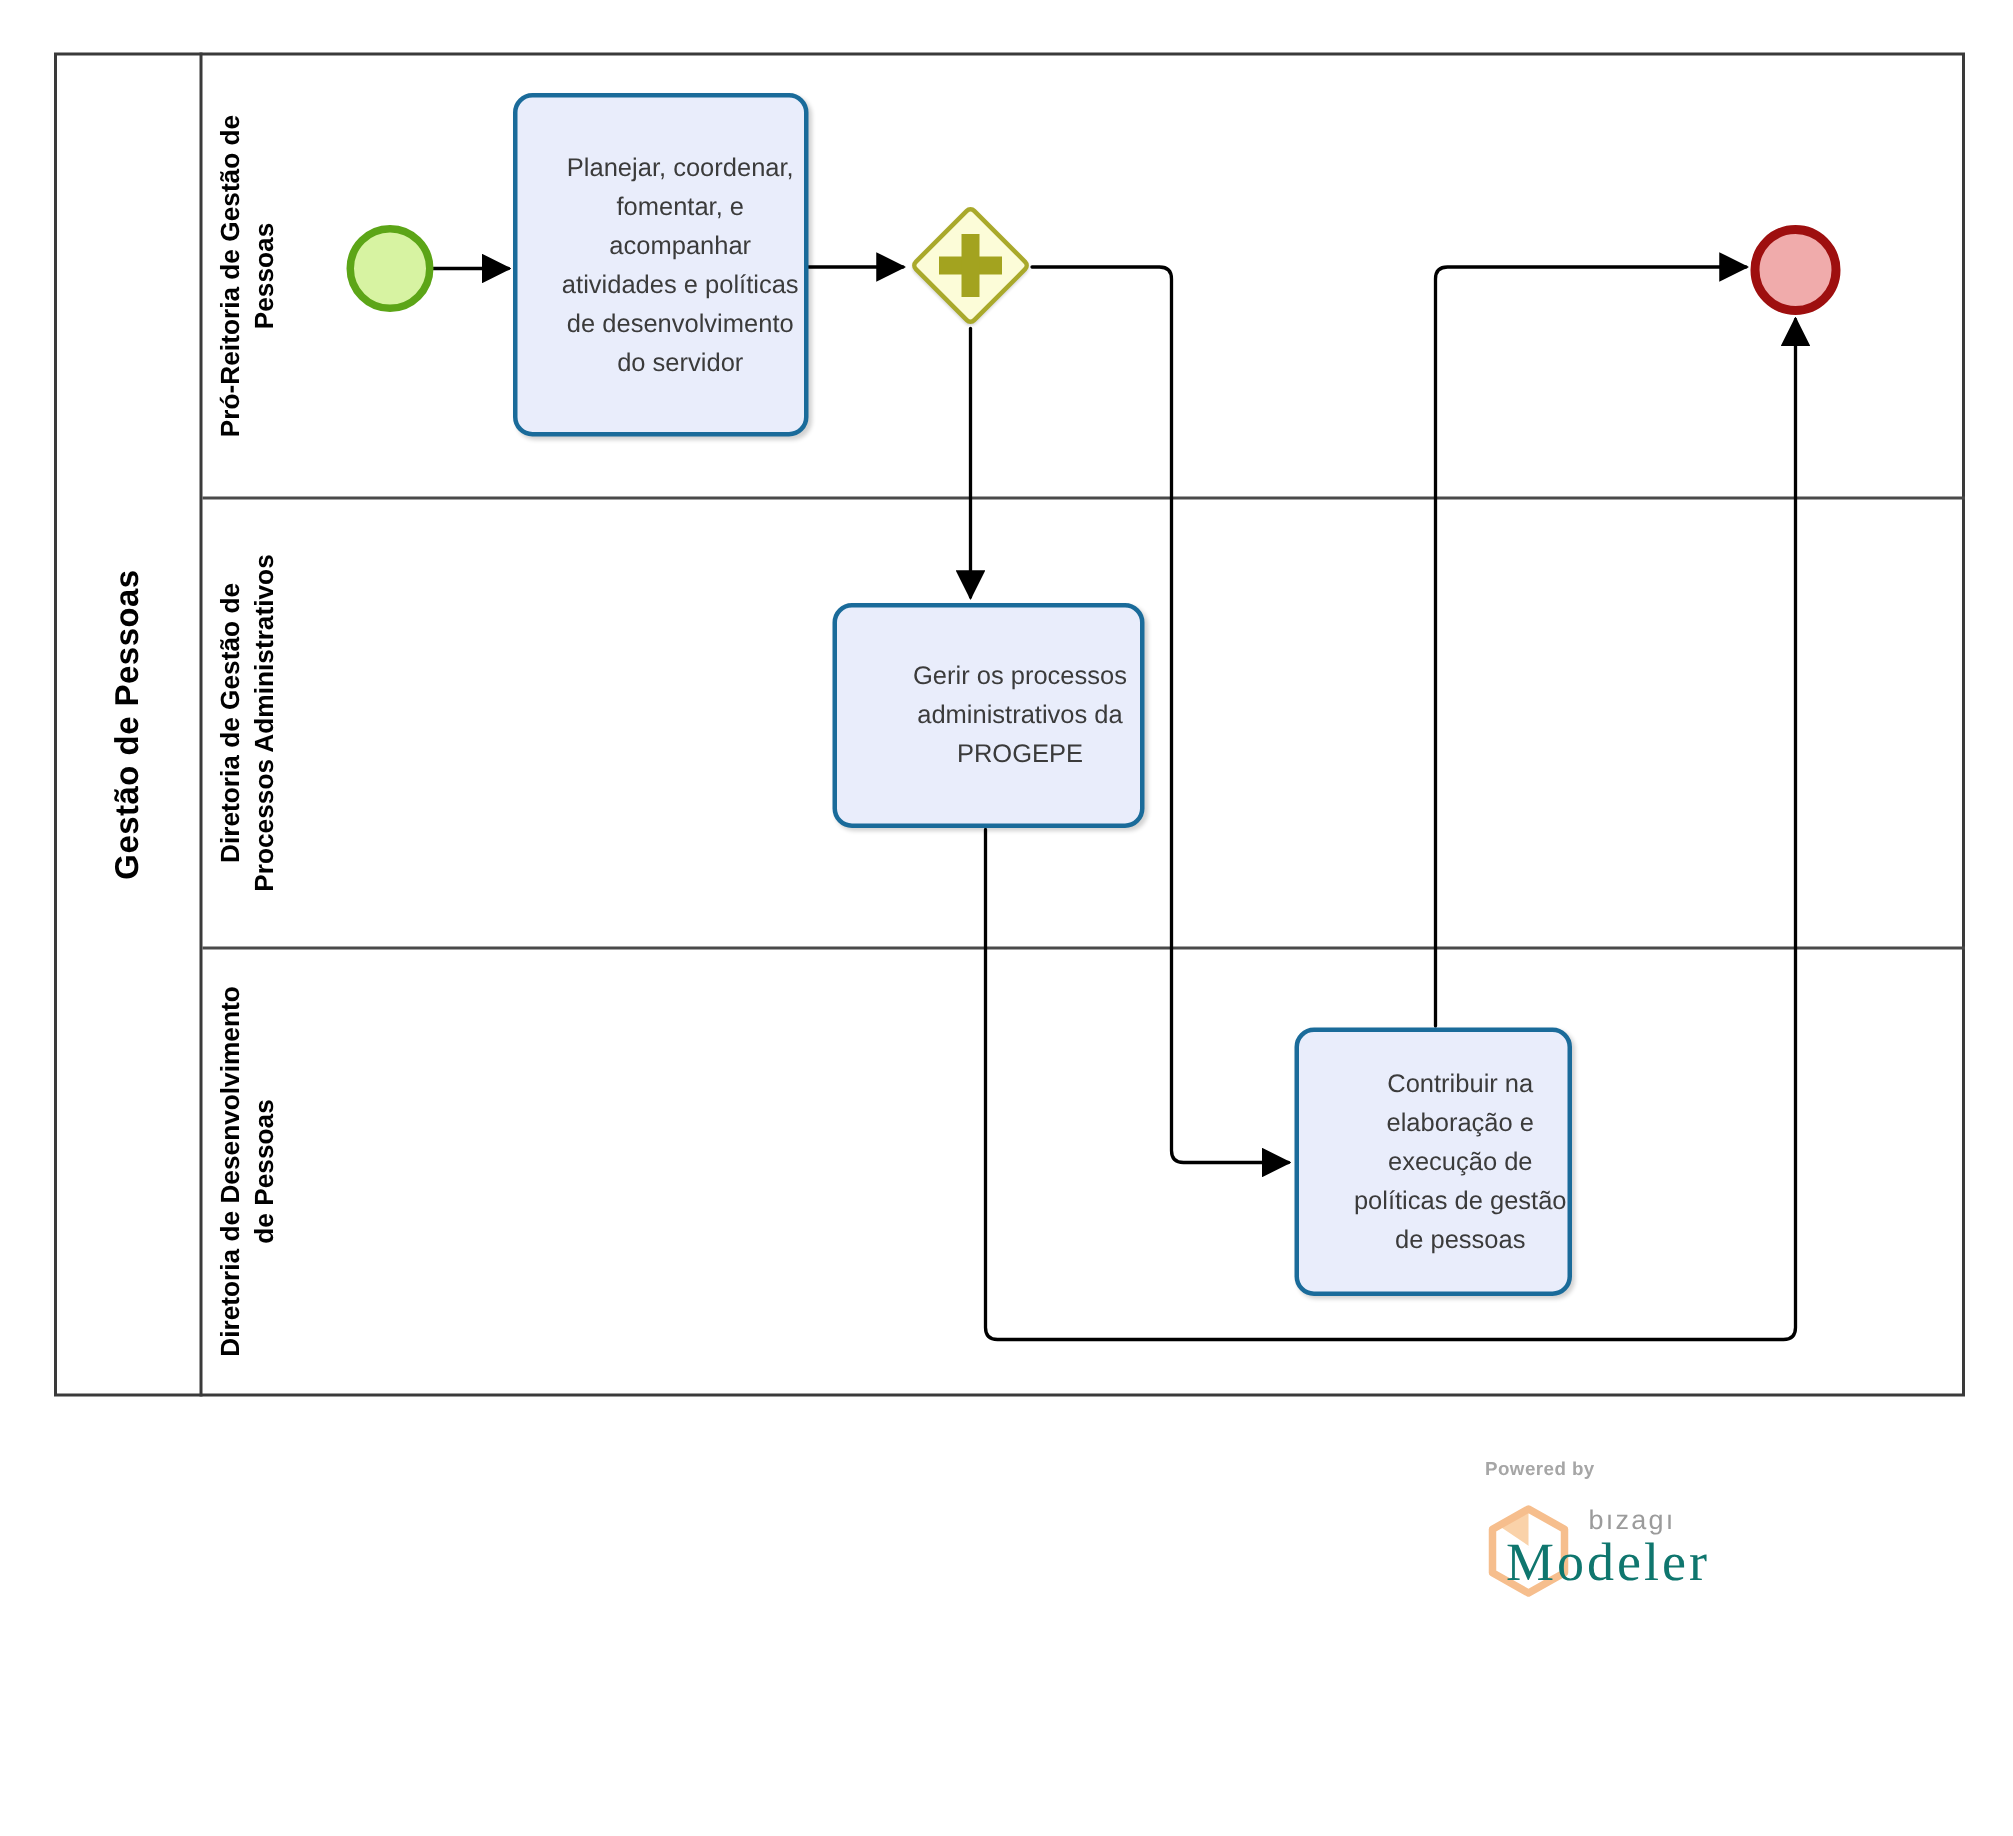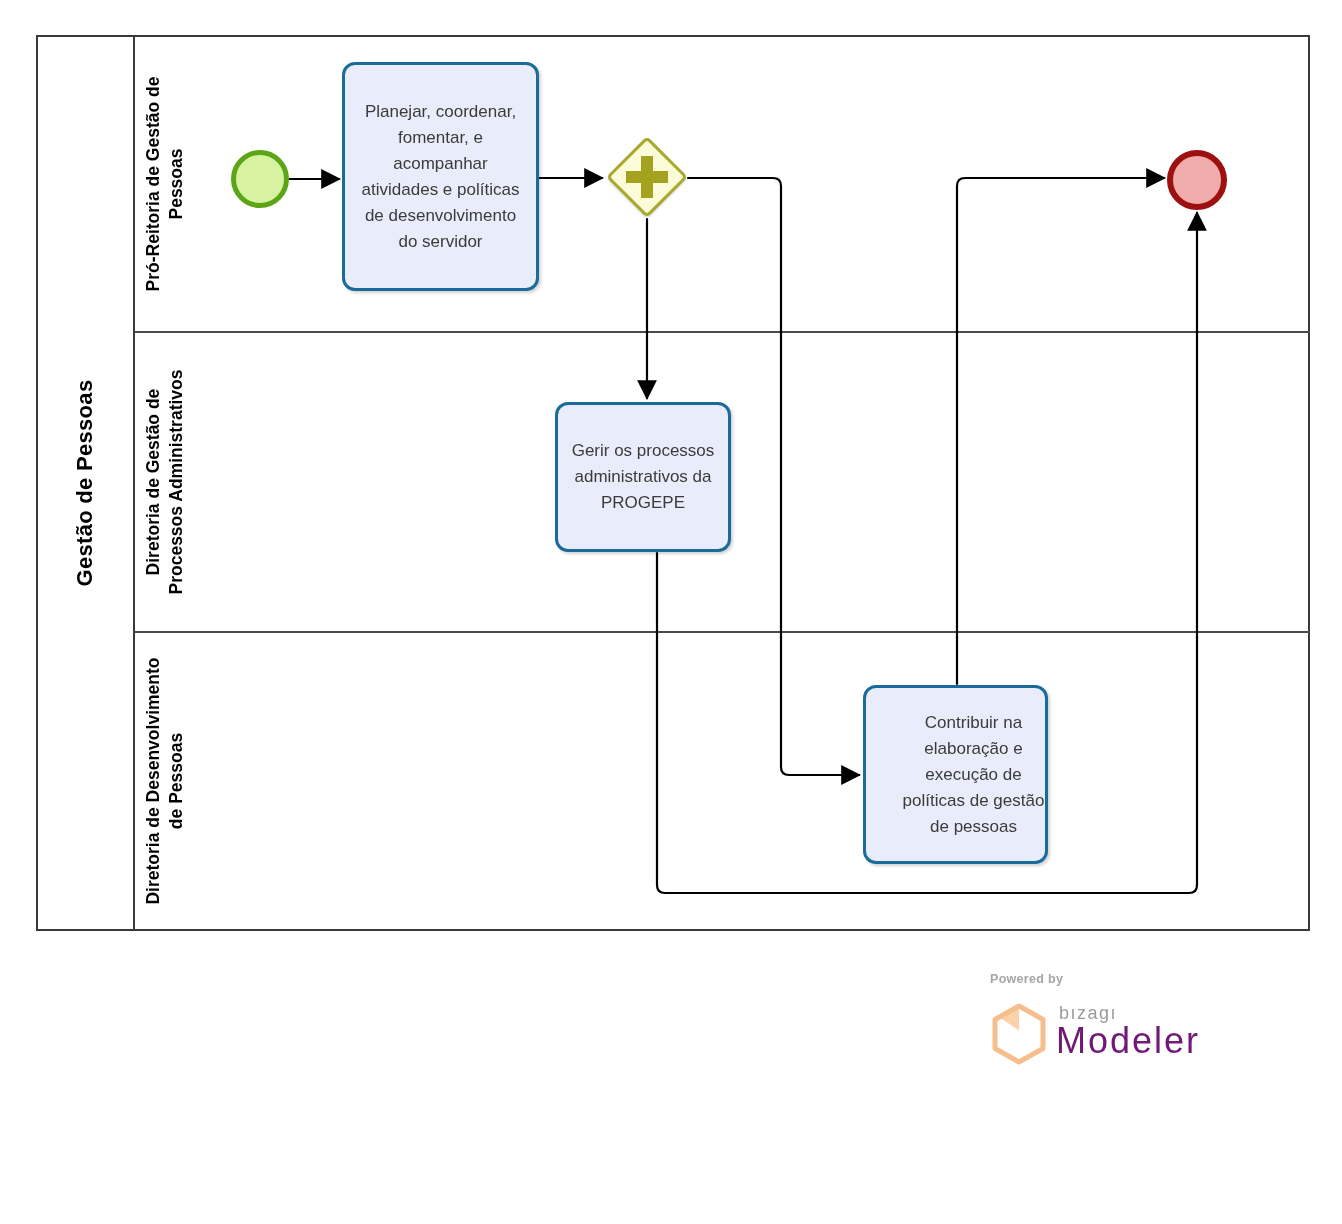--- a/index.html
+++ b/index.html
@@ -28,28 +28,28 @@
   .pool-title .vtext{font-size:22px;font-weight:bold;letter-spacing:.3px;}
   .lane-label .vtext{font-size:17.5px;font-weight:bold;line-height:23px;}
   .vline{display:block;white-space:nowrap;}
 
   
   .task{
     position:absolute;
     background:#e9edfb;
     border:3px solid #1a6b9a;
     border-radius:13px;
-    display:flex;align-items:center;justify-content:center;
+    display:flex;align-items:center;justify-content:flex-end;
     text-align:center;color:#3b3b3b;
     font-size:17px;line-height:26px;
     box-shadow:2px 2px 3px rgba(0,0,0,0.18);
   }
   .task-inner{width:165px;}
   #task-1{left:342px;top:62px;width:197px;height:229px;}
-  #task-2{left:555px;top:402px;width:176px;height:150px;}
+  #task-2{left:555px;top:402px;width:208px;height:150px;}
   #task-3{left:863px;top:685px;width:185px;height:179px;padding-left:36px;}
 
   .event{position:absolute;border-radius:50%;}
   #start-event{
     left:231px;top:150px;width:58px;height:58px;
     background:#d7f3a2;border:5px solid #5ca517;
   }
   #end-event{
     left:1167px;top:150px;width:60px;height:60px;
     background:#f0abab;border:6px solid #9e0f0f;
@@ -72,22 +72,22 @@
   .powered-by{
     position:absolute;left:990px;top:972px;
     font-size:12.5px;font-weight:600;color:#a6a6a6;letter-spacing:.3px;text-align:right;
   }
   .brand-hex{position:absolute;left:991px;top:1003px;}
   .brand-bizagi{
     position:absolute;left:1059px;top:1003px;
     font-size:18px;color:#9b9b9b;letter-spacing:1.5px;
   }
   .brand-modeler{
-    position:absolute;left:1056px;top:1020px;
-    font-size:36px;color:#701a75;letter-spacing:2px;
+    position:absolute;left:1004px;top:1020px;
+    font-size:36px;color:#0f766e;letter-spacing:2px;font-family:Liberation Serif, serif;
   }
 </style>
 </head>
 <body>
 
 <div id="stage">
 
   <div class="pool"></div>
   <div class="pool-header-divider"></div>
   <div class="lane-divider" id="lane-div-1"></div>

